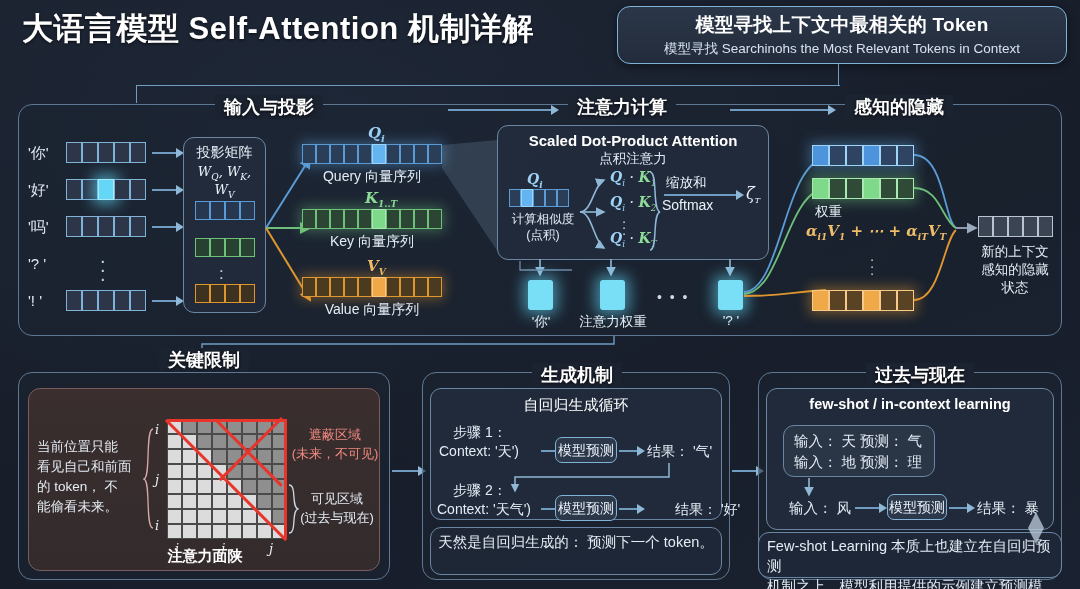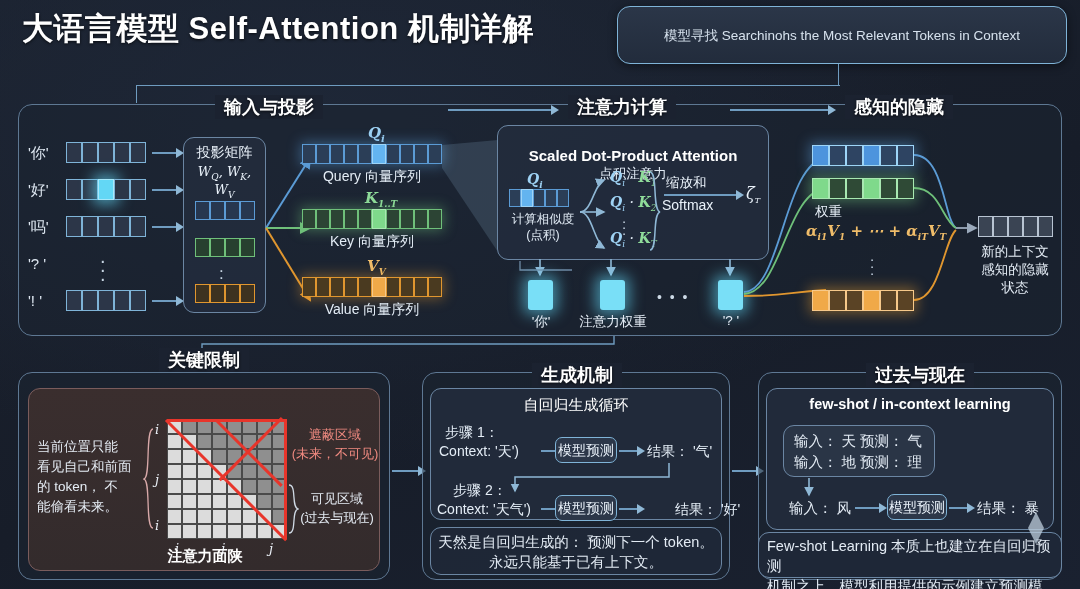--- a/index.html
+++ b/index.html
@@ -88,20 +88,21 @@
   .flabel { font-size: 14.5px; color:#e3ebf4; }
 </style>
 </head>
 <body>
 
 <div id="root">
 
   <div class="abs" id="page-title">大语言模型 Self-Attention 机制详解</div>
 
   <div class="abs" id="callout">
+    <div class="l1">模型寻找上下文中最相关的 Token</div>
     <div class="l2">模型寻找 Searchinohs the Most Relevant Tokens in Context</div>
   </div>
   <div class="abs callout-stem"></div>
   <div class="abs callout-h"></div>
   <div class="abs callout-v"></div>
 
   <div class="abs frame" style="left:18px; top:104px; width:1044px; height:232px;"></div>
 
   <div class="abs sec-title" style="left:215px; top:95px;">输入与投影</div>
   <div class="abs sec-title" style="left:568px; top:95px;">注意力计算</div>
@@ -266,21 +267,21 @@
     <div class="cell" style="width:14px;height:20px;background:#4a3a20;border-color:#e0962f;"></div>
     <div class="cell" style="width:14px;height:20px;background:#4a3a20;border-color:#e0962f;"></div>
   </div>
   <div class="abs" style="left:302px; top:301px; width:140px; text-align:center; font-size:14px; color:#e4edf6;">Value 向量序列</div>
 
   <svg class="abs" style="left:442px; top:140px; width:58px; height:120px;">
     <polygon points="0,5 0,28 56,112 56,0" fill="rgba(160,200,230,.17)"></polygon>
   </svg>
 
   <div class="abs inner-box" style="left:497px; top:125px; width:272px; height:135px;">
-    <div style="text-align:center; font-size:15px; font-weight:bold; margin-top:21px; color:#fff;">Scaled Dot-Product Attention</div>
+    <div style="text-align:center; font-size:15px; font-weight:bold; margin-top:6px; color:#fff;">Scaled Dot-Product Attention</div>
     <div style="text-align:center; font-size:13.5px; margin-top:1px; color:#e1eaf4;">点积注意力</div>
 
     <div class="abs eq" style="left:29px; top:45px; font-size:14px; color:#9fd3f5; font-weight:bold;">
       <span>Q</span><sub style="font-size:9px">i</sub>
     </div>
     <div class="abs strip" style="left:11px; top:63px;">
       <div class="cell" style="width:12px;height:18px;background:#2b3e57;border-color:#5b9bd5;"></div>
       <div class="cell" style="width:12px;height:18px;background:#63b4f0;border-color:#9ed5f8;"></div>
       <div class="cell" style="width:12px;height:18px;background:#2b3e57;border-color:#5b9bd5;"></div>
       <div class="cell" style="width:12px;height:18px;background:#2b3e57;border-color:#5b9bd5;"></div>
@@ -547,21 +548,21 @@
 
   <div class="abs conn" style="left:392px; top:470px; width:28px; height:1.6px;"></div>
   <div class="abs arrowhead" style="left:418px; top:466px;"></div>
 
   <div class="abs frame" style="left:422px; top:372px; width:308px; height:208px;"></div>
   <div class="abs sec-title" style="left:532px; top:363px;">生成机制</div>
 
   <div class="abs inner-box" style="left:430px; top:388px; width:292px; height:132px;">
     <div style="text-align:center; font-size:15px; margin-top:7px; color:#fff;">自回归生成循环</div>
 
-    <div class="abs" style="left:14px; top:35px; font-size:14px; color:#e4edf6;">步骤 1：</div>
+    <div class="abs" style="left:22px; top:35px; font-size:14px; color:#e4edf6;">步骤 1：</div>
     <div class="abs" style="left:8px; top:54px; font-size:14px; color:#e4edf6;">Context: '天')</div>
     <div class="abs conn" style="left:110px; top:61px; width:26px; height:1.6px;"></div>
     <div class="abs arrowhead" style="left:134px; top:57px;"></div>
     <div class="abs pill" style="left:124px; top:48px; width:62px; height:26px; line-height:24px;">模型预测</div>
     <div class="abs conn" style="left:188px; top:61px; width:20px; height:1.6px;"></div>
     <div class="abs arrowhead" style="left:206px; top:57px;"></div>
     <div class="abs" style="left:216px; top:54px; font-size:14px; color:#e4edf6; white-space:nowrap;">结果： '气'</div>
 
     <svg class="abs" style="left:78px; top:72px; width:180px; height:38px;">
       <defs>
@@ -577,21 +578,20 @@
     <div class="abs conn" style="left:110px; top:119px; width:16px; height:1.6px;"></div>
     <div class="abs arrowhead" style="left:124px; top:115px;"></div>
     <div class="abs pill" style="left:124px; top:106px; width:62px; height:26px; line-height:24px;">模型预测</div>
     <div class="abs conn" style="left:188px; top:119px; width:20px; height:1.6px;"></div>
     <div class="abs arrowhead" style="left:206px; top:115px;"></div>
     <div class="abs" style="left:216px; top:112px; font-size:14px; color:#e4edf6; white-space:nowrap;margin-left:28px;">结果： '好'</div>
   </div>
 
   <div class="abs note-box" style="left:430px; top:527px; width:292px; height:48px; padding-top:4px;">
     <div>天然是自回归生成的： 预测下一个 token。</div>
-    <div>永远只能基于已有上下文。</div>
   </div>
 
   <div class="abs conn" style="left:732px; top:470px; width:26px; height:1.6px;"></div>
   <div class="abs arrowhead" style="left:756px; top:466px;"></div>
 
   <div class="abs frame" style="left:758px; top:372px; width:304px; height:208px;"></div>
   <div class="abs sec-title" style="left:866px; top:363px;">过去与现在</div>
 
   <div class="abs inner-box" style="left:766px; top:388px; width:288px; height:142px;">
     <div style="text-align:center; font-size:14.5px; font-weight:bold; margin-top:7px; color:#fff;">few-shot / in-context learning</div>

